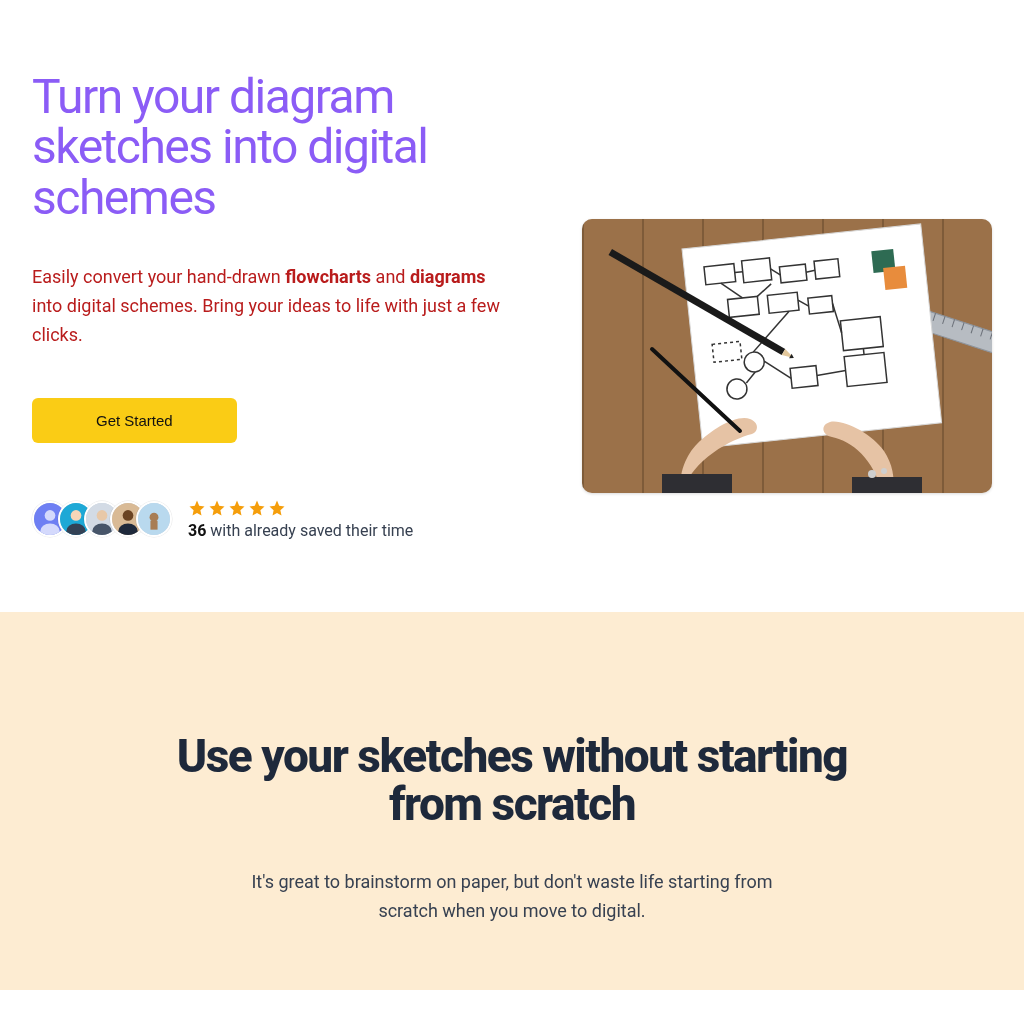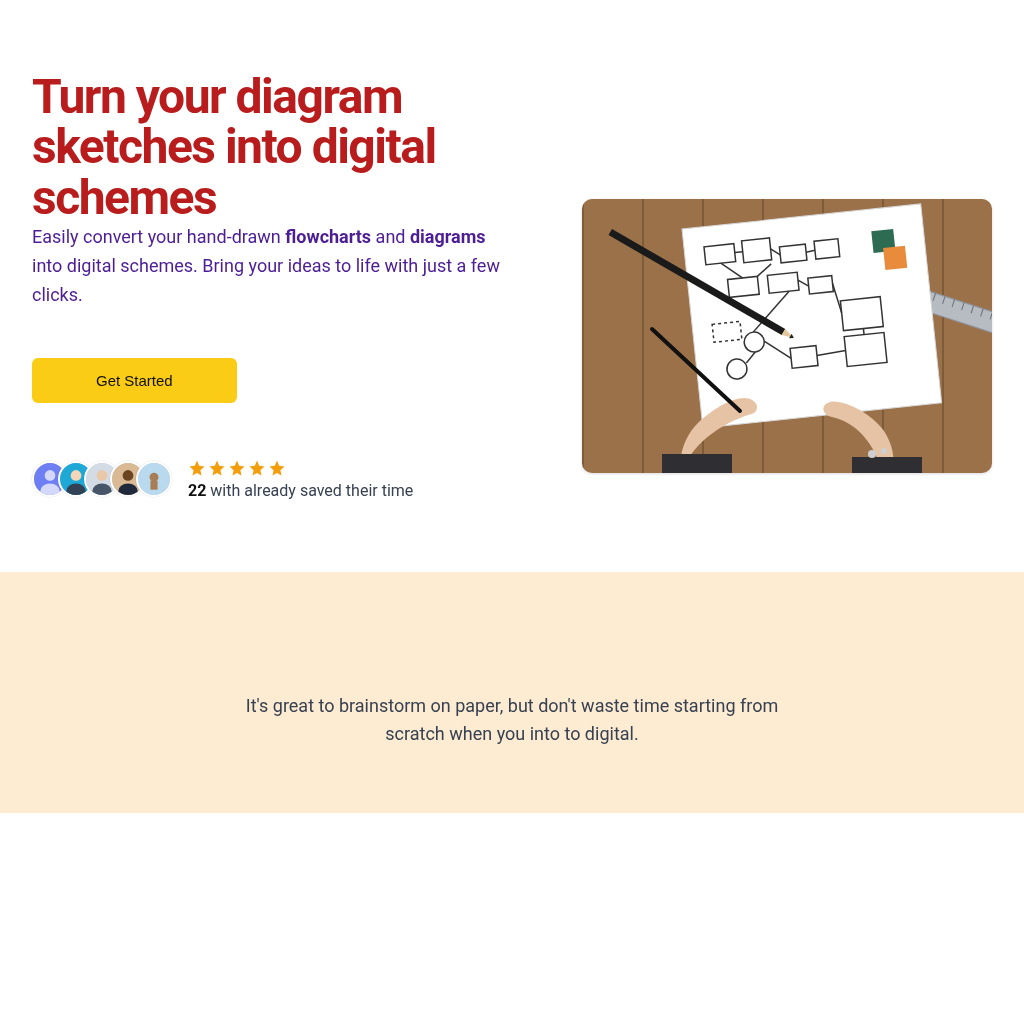--- a/index.html
+++ b/index.html
@@ -18,29 +18,30 @@
       padding: 72px 32px 72px 32px;
       gap: 48px;
       background: #fff;
     }
     .hero-left {
       flex: 1;
       min-width: 0;
     }
     .hero-title {
       font-size: 48px;
-      font-weight: 700;
+      font-weight: 400;
       letter-spacing: -1.5px;
       line-height: 1.05;
-      color: #b91c1c;
+      color: #8b5cf6;
+      margin-bottom: 40px;
     }
     .hero-sub {
       font-size: 18px;
       line-height: 1.6;
-      color: #4c1d95;
+      color: #b91c1c;
       margin-bottom: 48px;
       max-width: 470px;
     }
     .hero-sub strong {
       font-weight: 700;
     }
     .cta {
       display: inline-block;
       background: #facc15;
       color: #111;
@@ -201,21 +202,21 @@
               <path d="M12 2l2.9 6.9L22 10l-5.5 5.1L18 22l-6-3.5L6 22l1.5-6.9L2 10l7.1-1.1z"></path>
             </svg>
           <svg class="star" viewBox="0 0 24 24" fill="currentColor">
               <path d="M12 2l2.9 6.9L22 10l-5.5 5.1L18 22l-6-3.5L6 22l1.5-6.9L2 10l7.1-1.1z"></path>
             </svg>
           <svg class="star" viewBox="0 0 24 24" fill="currentColor">
               <path d="M12 2l2.9 6.9L22 10l-5.5 5.1L18 22l-6-3.5L6 22l1.5-6.9L2 10l7.1-1.1z"></path>
             </svg>
         </div>
         <div class="users-line">
-          <span class="count">22</span><span> with already saved their time</span>
+          <span class="count">36</span><span> with already saved their time</span>
         </div>
       </div>
     </div>
   </div>
 
   <div class="hero-right">
     <div class="hero-image">
       <svg viewBox="0 0 410 274" preserveAspectRatio="xMidYMid slice">
         <defs>
           <pattern id="wood" x="0" y="0" width="60" height="274" patternUnits="userSpaceOnUse">
@@ -293,14 +294,15 @@
           <circle cx="290" cy="255" r="4" fill="#cfcfcf"></circle>
           <circle cx="302" cy="252" r="3" fill="#cfcfcf"></circle>
           <line x1="158" y1="212" x2="70" y2="130" stroke="#111" stroke-width="4" stroke-linecap="round"></line>
         </g>
       </svg>
     </div>
   </div>
 </section>
 
 <section class="section2">
-  <p class="section2-sub">It's great to brainstorm on paper, but don't waste time starting from scratch when you into to digital.</p>
+  <h2 class="section2-title">Use your sketches without starting from scratch</h2>
+  <p class="section2-sub">It's great to brainstorm on paper, but don't waste life starting from scratch when you move to digital.</p>
 </section>
 
 </body></html>

